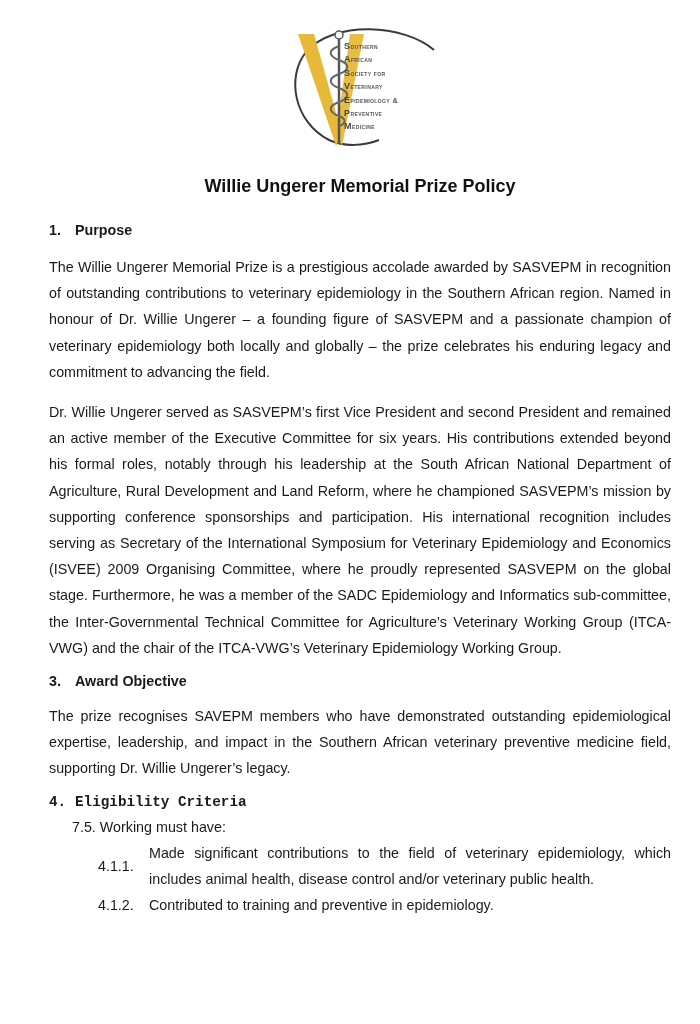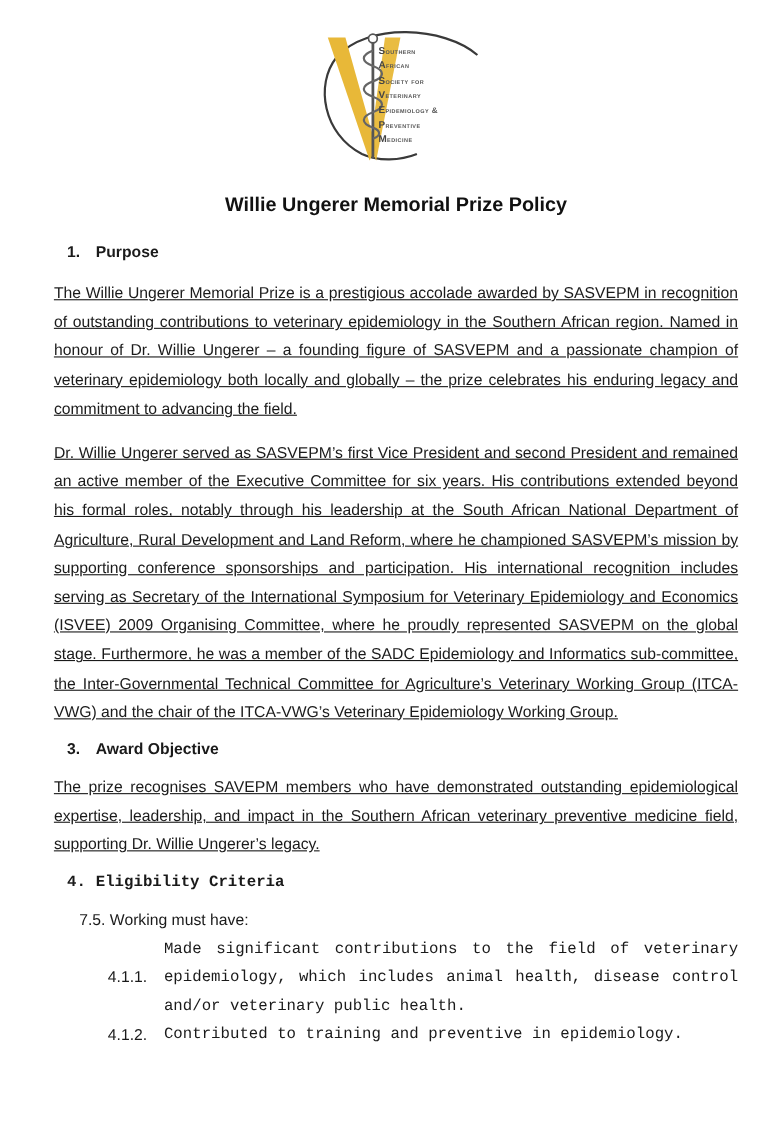--- a/index.html
+++ b/index.html
@@ -7,34 +7,34 @@
          font-family: "Liberation Sans", sans-serif; color: #1a1a1a; }
   .logo { position: absolute; left: 284px; top: 22px; width: 160px; height: 126px; }
   .logo svg { position: absolute; left: 0; top: 0; }
   .logo-text { position: absolute; left: 60px; top: 18px; font-size: 7.4px; line-height: 12.4px;
                color: #555; letter-spacing: 0.4px; font-variant: small-caps; text-transform: lowercase; }
   .logo-text div { white-space: nowrap; font-weight: bold; }
   .logo-text .cap { text-transform: uppercase; font-size: 9px; color: #444; }
   h1 { position: absolute; top: 176px; left: 0; width: 720px; text-align: center; margin: 0;
        font-size: 18px; font-weight: bold; color: #111; }
   .content { position: absolute; left: 49px; top: 220px; width: 622px; font-size: 14.3px; }
-  .sec-h { font-weight: bold; font-size: 14.3px; margin: 12px; line-height: 20px; }
+  .sec-h { font-weight: bold; font-size: 14.3px; margin: 0; line-height: 20px; }
   .sec-h .num { display: inline-block; width: 26px; }
-  p { margin: 0; text-align: justify; line-height: 26.2px; text-decoration: underline; }
+  p { margin: 0; text-align: justify; line-height: 26.2px; }
   .s1h { margin-top: 0; }
   .s1p { margin-top: 14px; }
   .s2h { margin-top: 40px; }
   .s2p { margin-top: 14px; }
   .s3h { margin-top: 10px; }
   .s3p { margin-top: 12px; }
   .s4h { margin-top: 10px; font-family: Liberation Mono, monospace; }
   .l1 { margin-left: 23px; line-height: 26px; margin-top: 2px; }
   .l2 { margin-left: 49px; display: flex; line-height: 26.2px; align-items: center; }
   .l2 .n { width: 51px; flex: none; }
-  .l2 .t { flex: 1; text-align: justify; font-family: Liberation Mono, monospace; }
+  .l2 .t { flex: 1; text-align: justify; }
 </style>
 </head>
 <body>
 
 <div class="logo">
   <svg width="160" height="126" viewBox="0 0 160 126">
 
     <path d="M150 28 C 120 2, 50 -2, 22 30 C 2 55, 10 100, 45 118 C 60 125, 80 124, 95 118" fill="none" stroke="#3a3a3a" stroke-width="2"></path>
 
     <polygon points="14,12 30,12 58,112 52,124" fill="#e8b838"></polygon>

